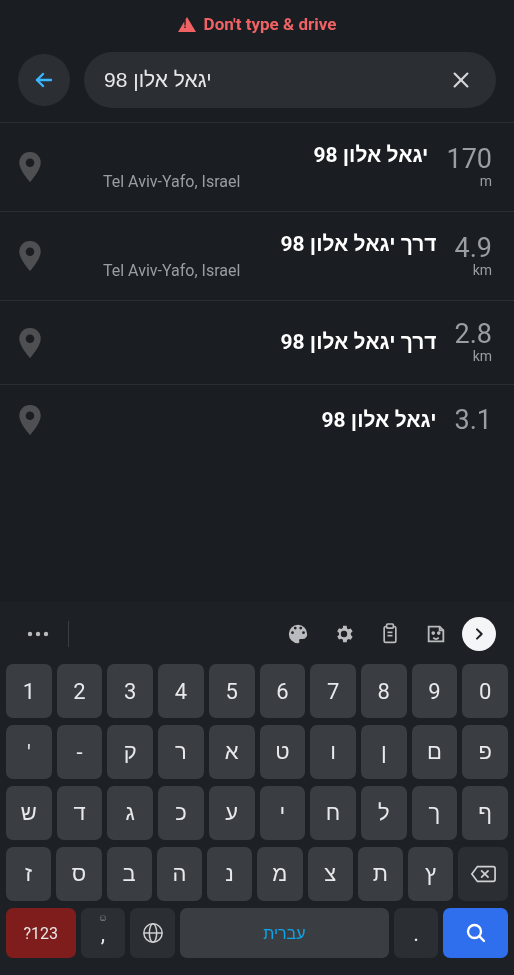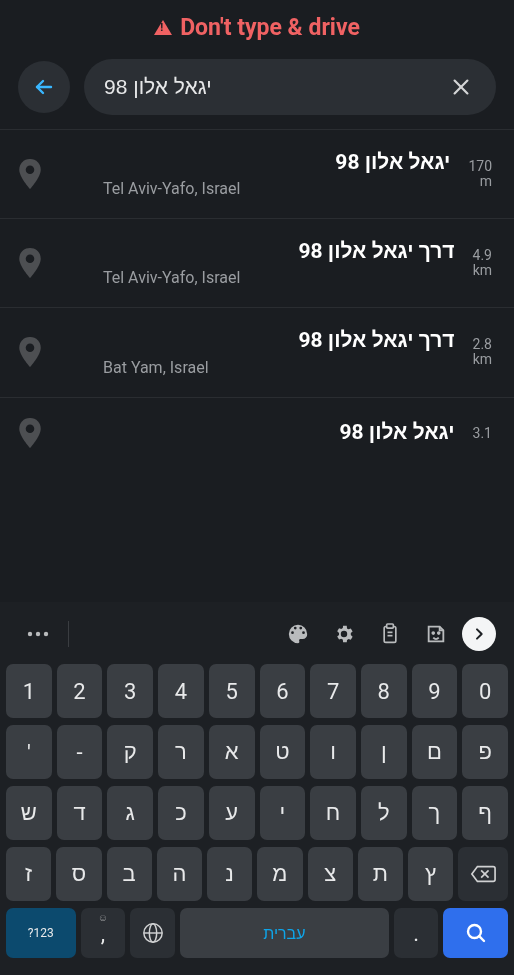--- a/index.html
+++ b/index.html
@@ -2,54 +2,54 @@
 <html><head>
 <meta charset="utf-8">
 <style>
   * { box-sizing: border-box; margin: 0; padding: 0; }
   html, body { width: 514px; height: 975px; background: #1a1d21; font-family: -apple-system, BlinkMacSystemFont, "Segoe UI", Roboto, sans-serif; overflow: hidden; }
   .app { display: flex; flex-direction: column; height: 100%; }
 
   .warning-bar { display:flex; align-items:center; justify-content:center; gap:8px; padding:14px 0 10px; }
   .warning-icon { width:0;height:0;border-left:9px solid transparent;border-right:9px solid transparent;border-bottom:15px solid #f06263; position:relative;}
   .warning-icon::after{content:"!";position:absolute;left:-3px;top:1px;color:#1a1d21;font-size:11px;font-weight:700;}
-  .warning-text { color:#f06263; font-weight:700; font-size:23px; }
+  .warning-text { color:#f06263; font-weight:700; font-size:17px; }
 
   .search-row { display:flex; align-items:center; gap:14px; padding:8px 18px 14px; }
   .back-btn { width:52px;height:52px;border-radius:50%;background:#2b2f34;display:flex;align-items:center;justify-content:center;cursor:pointer; }
   .search-field { flex:1; background:#2b2f34; border-radius:28px; height:56px; display:flex; align-items:center; padding:0 20px; }
   .search-input { flex:1; background:transparent; border:none; outline:none; color:#e6e7e8; font-size:21px; direction:rtl; text-align:left; }
   .clear-btn { cursor:pointer; padding:4px; }
 
   .divider { height:1px; background:#2a2d31; margin:0; }
 
   .results { flex:1; overflow:hidden; }
   .result { display:flex; align-items:center; padding:20px 22px 20px 16px; gap:18px; }
   .pin { width:28px; display:flex; justify-content:center; }
   .pin svg { opacity:0.55; }
   .result-body { flex:1; direction:rtl; text-align:right; }
   .result-title { color:#fff; font-weight:700; font-size:21px; line-height:1.2; }
   .result-sub { color:#9a9da1; font-size:16px; margin-top:4px; direction:ltr; text-align:left;margin-left:41px;}
   .result-dist { text-align:right; color:#9a9da1; }
-  .dist-val { font-size:14px; line-height:1;text-align:center; }
+  .dist-val { font-size:27px; line-height:1;text-align:center; }
   .dist-unit { font-size:14px; }
 
   .keyboard { background:#1d2024; padding:6px 6px 10px; }
   .kb-toolbar { display:flex; align-items:center; gap:6px; padding:6px 12px 10px; }
   .kb-spacer { flex:1; }
   .tb-btn { width:40px;height:40px;display:flex;align-items:center;justify-content:center;color:#b9bbbd;cursor:pointer;border-radius:8px;}
   .tb-sep { width:1px;height:26px;background:#3a3d41;margin:0 4px;}
   .tb-next { width:34px;height:34px;border-radius:50%;background:#f4f5f6;color:#1d2024;display:flex;align-items:center;justify-content:center;cursor:pointer;}
 
   .kb-row { display:flex; gap:5px; margin-bottom:7px; }
   .key { flex:1; background:#3a3e43; color:#e8e9ea; border-radius:7px; height:54px; display:flex; align-items:center; justify-content:center; font-size:22px; cursor:pointer; user-select:none; }
   .key.dim { background:#2b2f34; }
   .key.bksp { flex:1.1; }
   .bottom-row .key { height:50px; }
-  .key.q123 { flex:1.4; background:#0c4a6e; font-size:12px;}
+  .key.q123 { flex:1.4; background:#7f1d1d; font-size:16px;}
   .key.comma { flex:0.9; background:#2b2f34; position:relative;}
   .comma-emoji{position:absolute;top:4px;font-size:10px;color:#8d8f91;}
   .key.globe { flex:0.9; background:#2b2f34; }
   .key.space { flex:4.2; font-size:16px; color:#0ea5e9;}
   .key.dot { flex:0.9; background:#2b2f34;}
   .key.search { flex:1.3; background:#2f6fed; }
 
   svg { display:block; }
 </style>
 </head>
@@ -122,21 +122,20 @@
 
     <div class="result">
       <div class="pin">
         <svg width="26" height="30" viewBox="0 0 24 28">
             <path d="M12 0C6 0 2 4.5 2 10c0 7 10 18 10 18s10-11 10-18C22 4.5 18 0 12 0z" fill="#78797b"></path>
             <circle cx="12" cy="10" r="4" fill="#1a1d21"></circle>
           </svg>
       </div>
       <div class="result-body">
         <div class="result-title">דרך יגאל אלון 98</div>
-        <div class="result-sub">Bat Yam, Israel</div>
       </div>
       <div class="result-dist">
         <div class="dist-val">2.8</div>
         <div class="dist-unit">km</div>
       </div>
     </div>
     <div class="divider"></div>
 
     <div class="result" style="padding-bottom:6px">
       <div class="pin">

